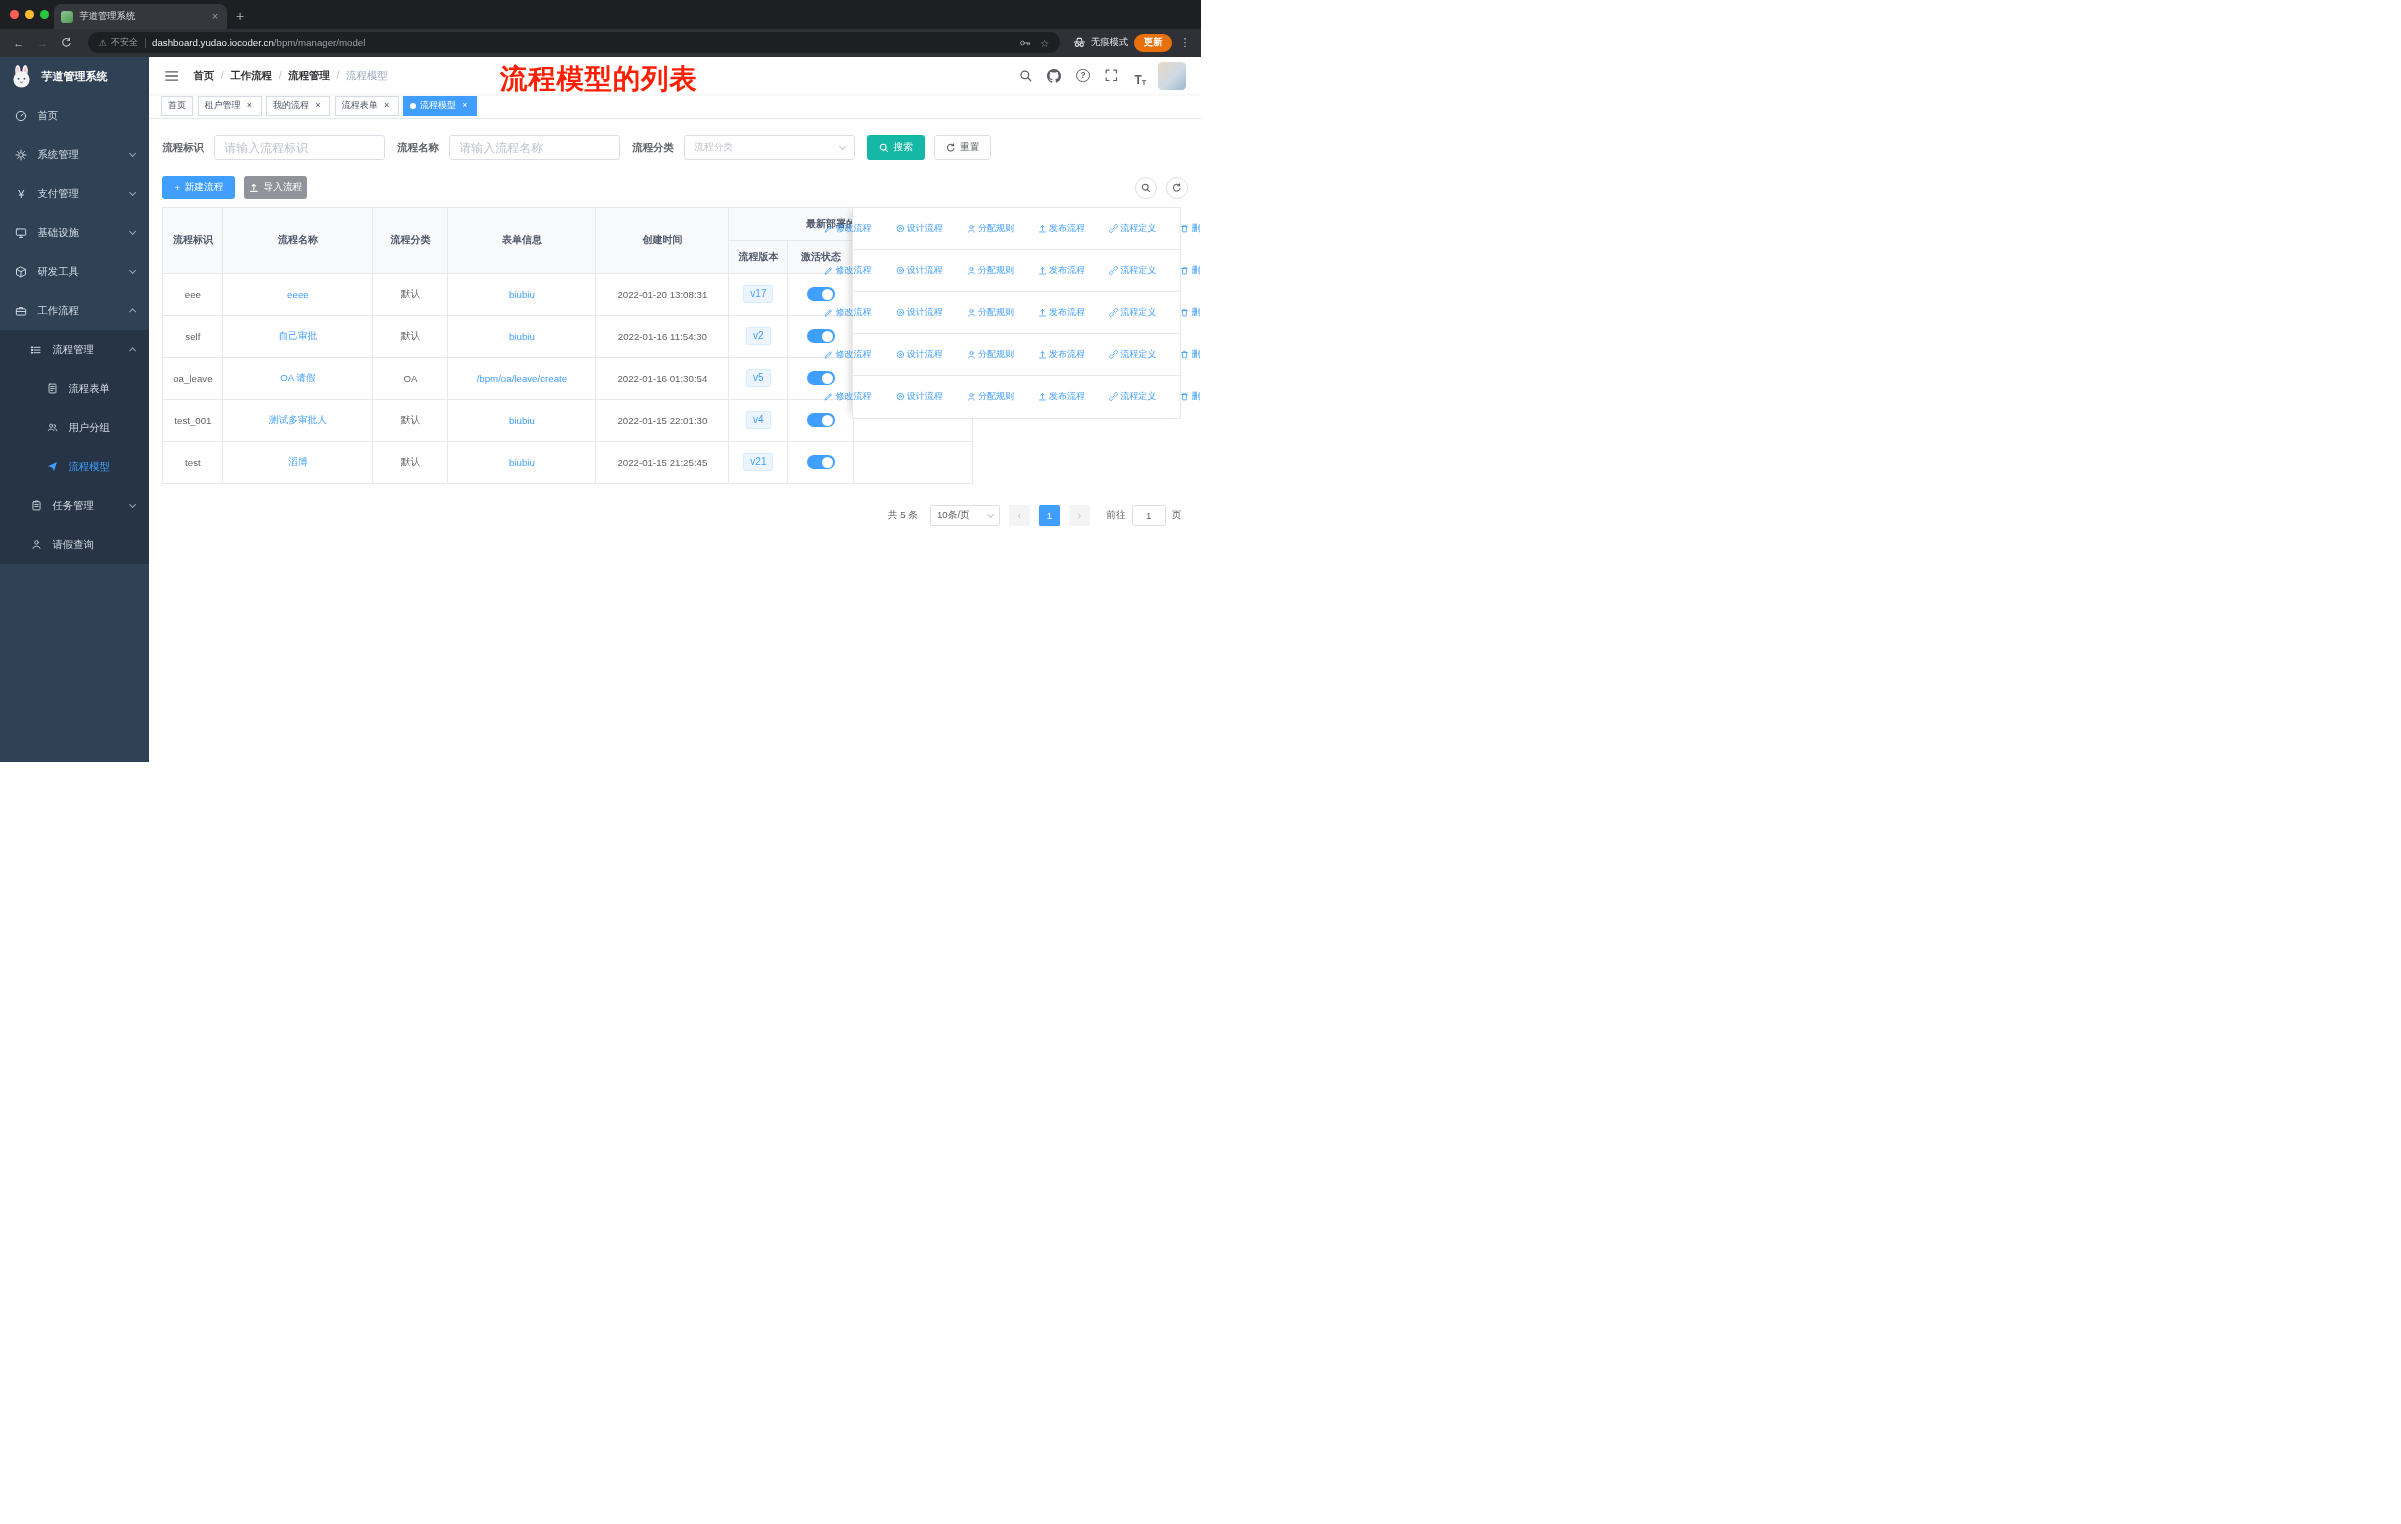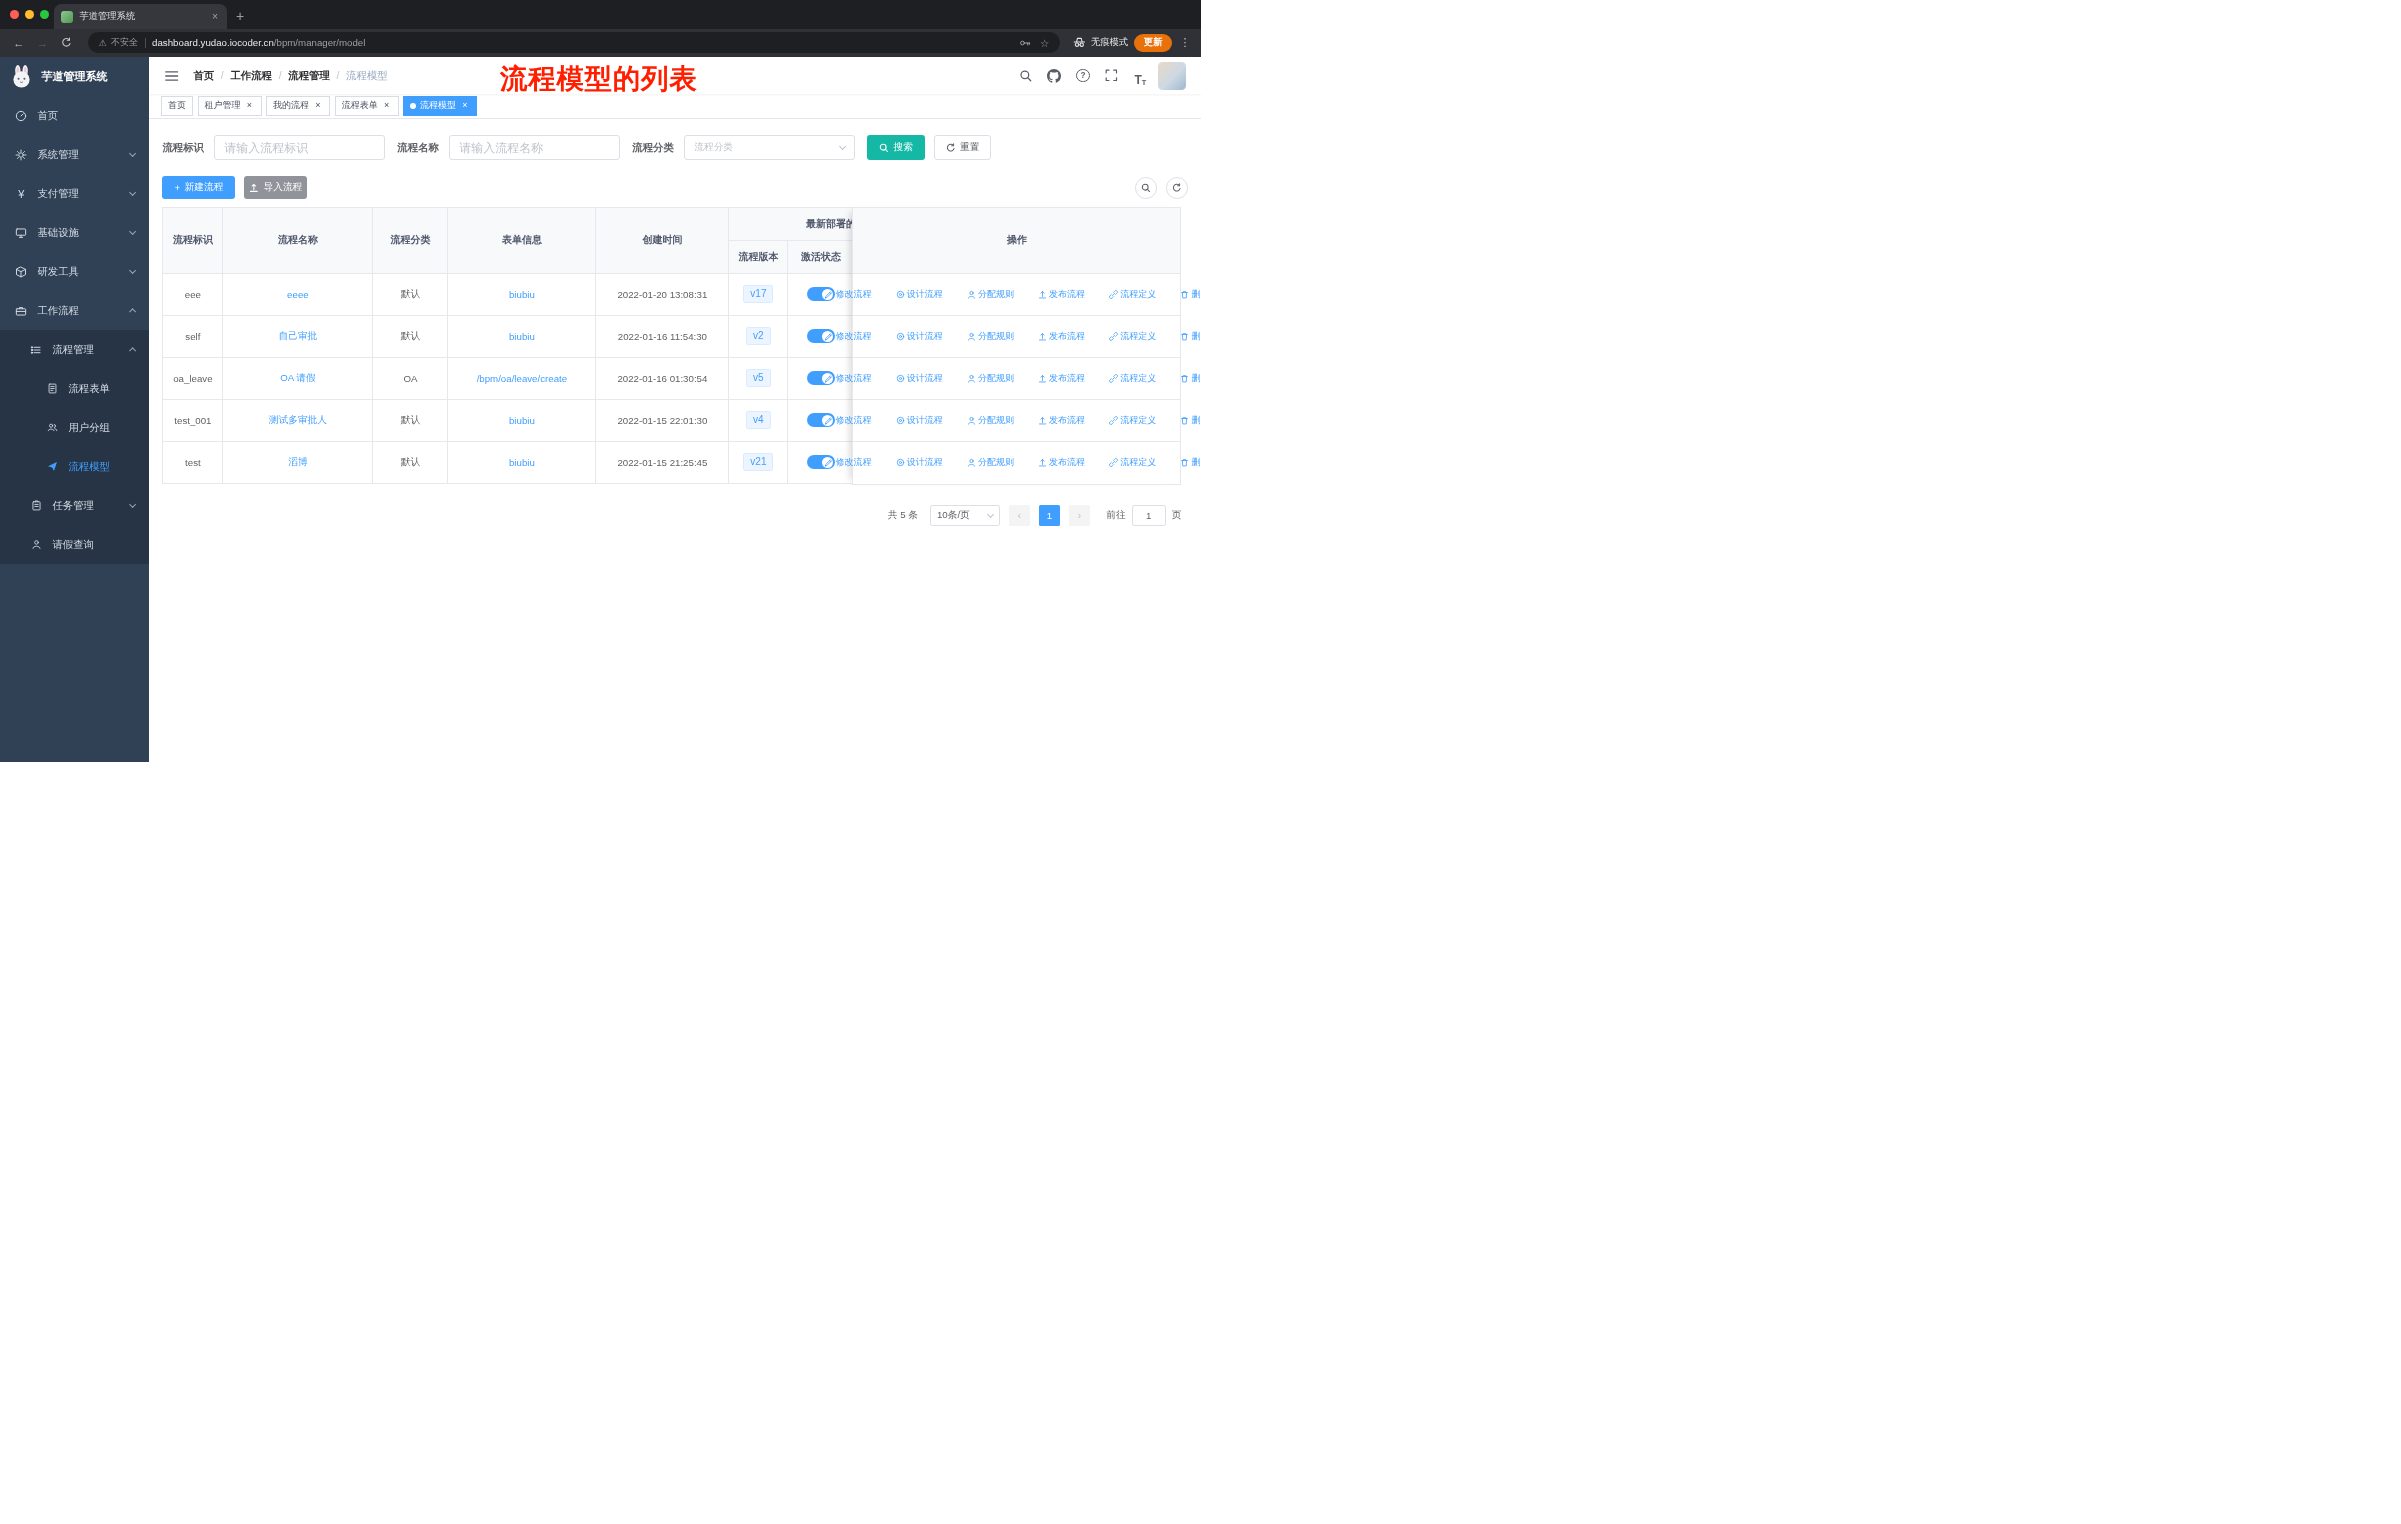--- a/index.html
+++ b/index.html
@@ -561,21 +561,20 @@
                 <span class="vtag">v21</span>
               </div>
     <div class="td">
                 <span class="switch"></span>
               </div>
     <div class="td"></div>
   </div>
 </div>
 
         <div class="fixed-col">
-          <div class="fixed-head">操作</div>
           <div>
   <div class="arow">
     <a class="alink">
       <svg class="svgi" width="9" height="9" viewBox="0 0 12 12" style="stroke-width:1.1">
                     <path d="M2 10.5 2.5 8.5 8.6 2.4 10 3.8 3.9 9.9 2 10.5z"></path>
                     <path d="M7.4 3.6 8.8 5"></path>
                   </svg>
                   <span class="al">修改流程</span>
     </a>
     <a class="alink">

